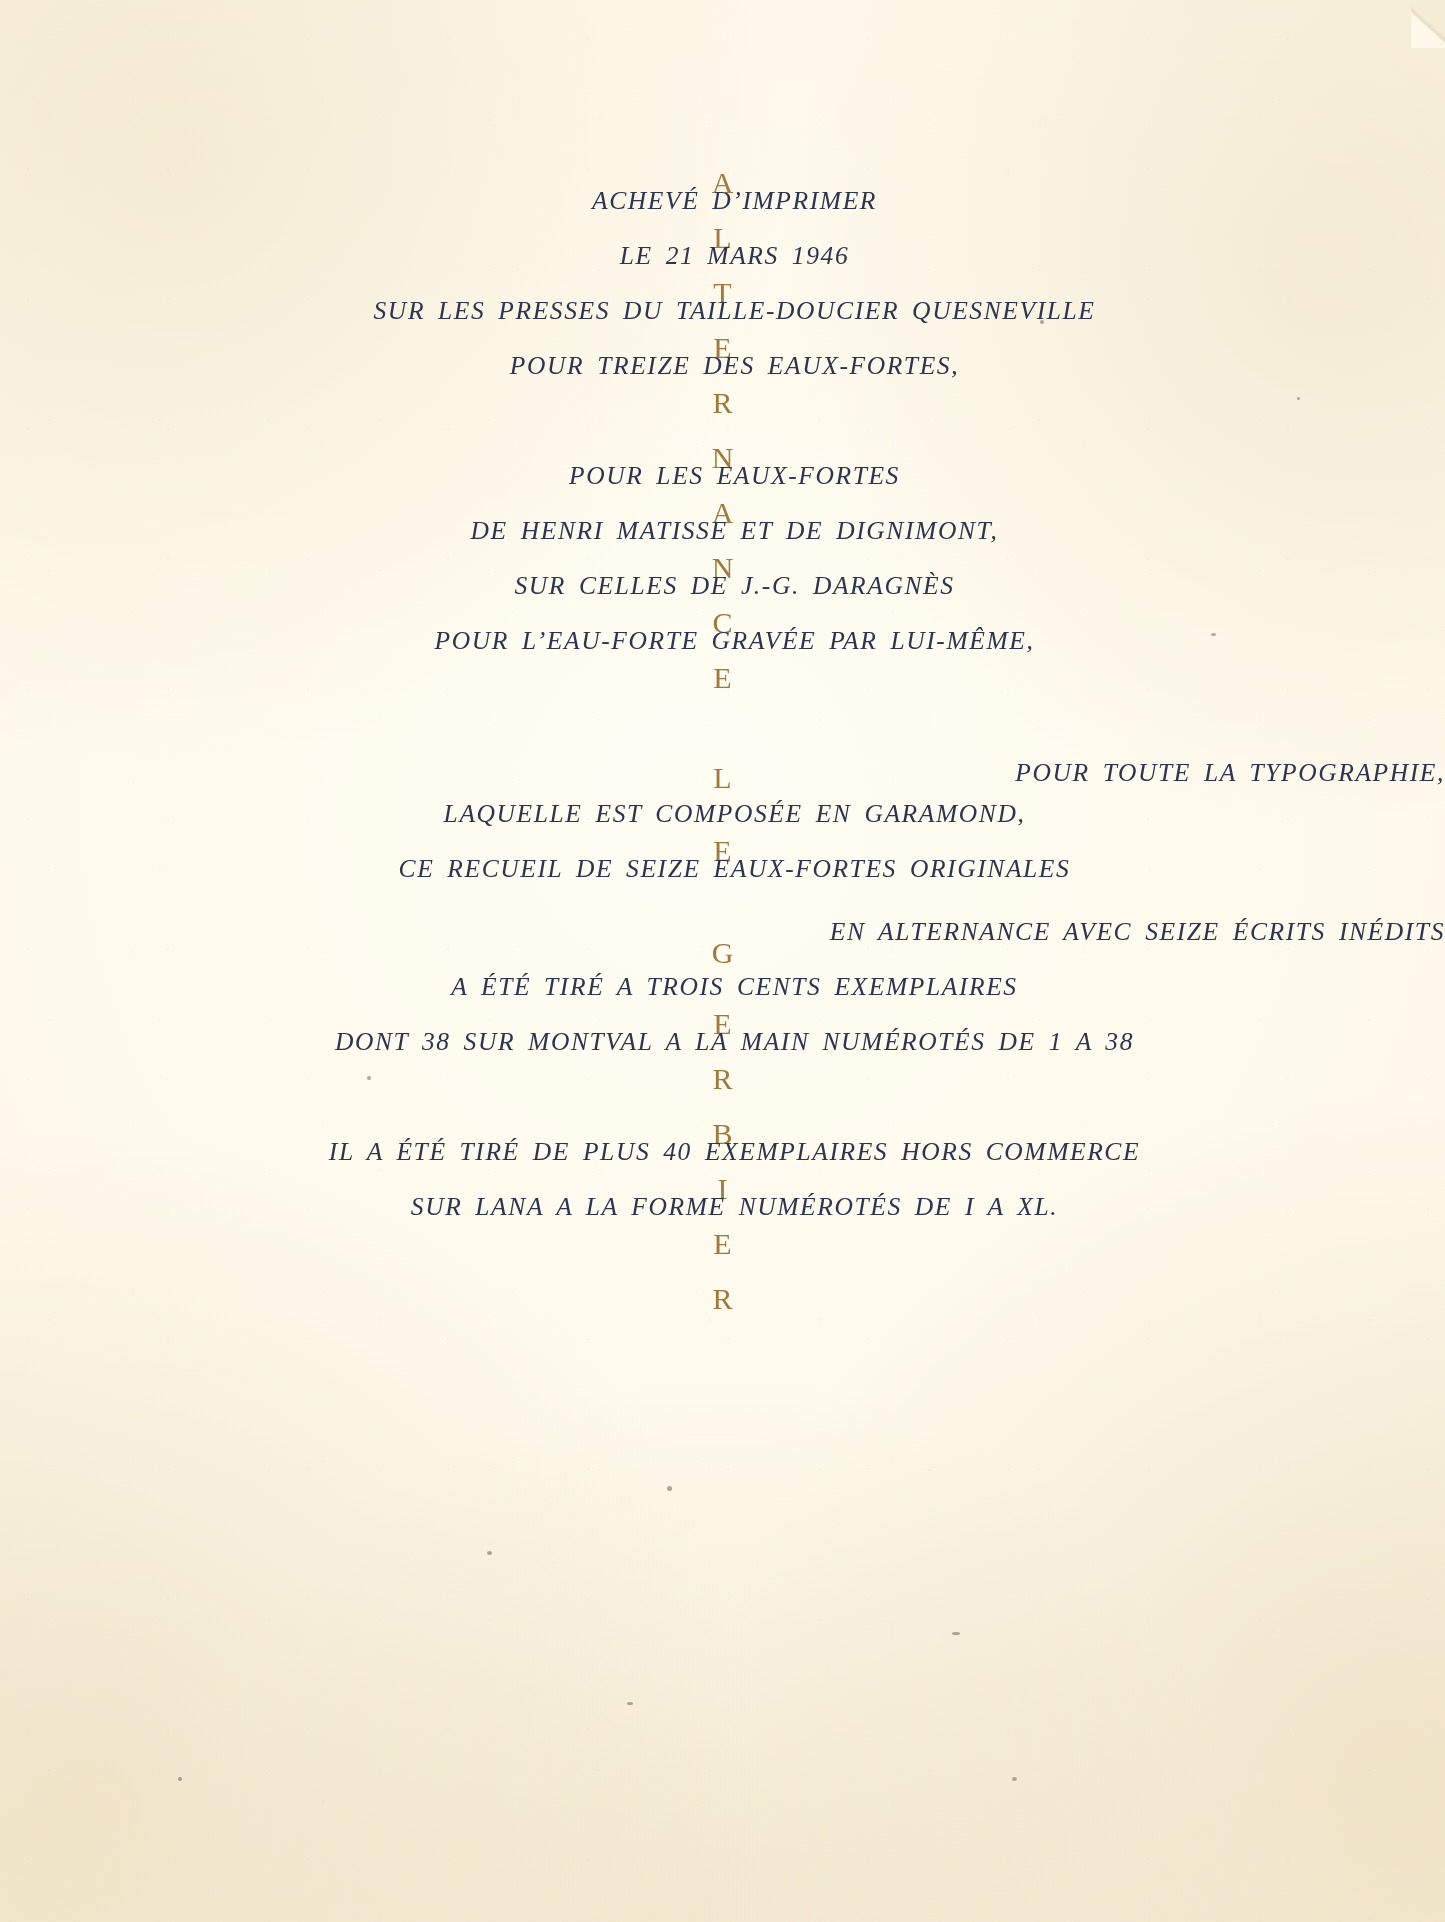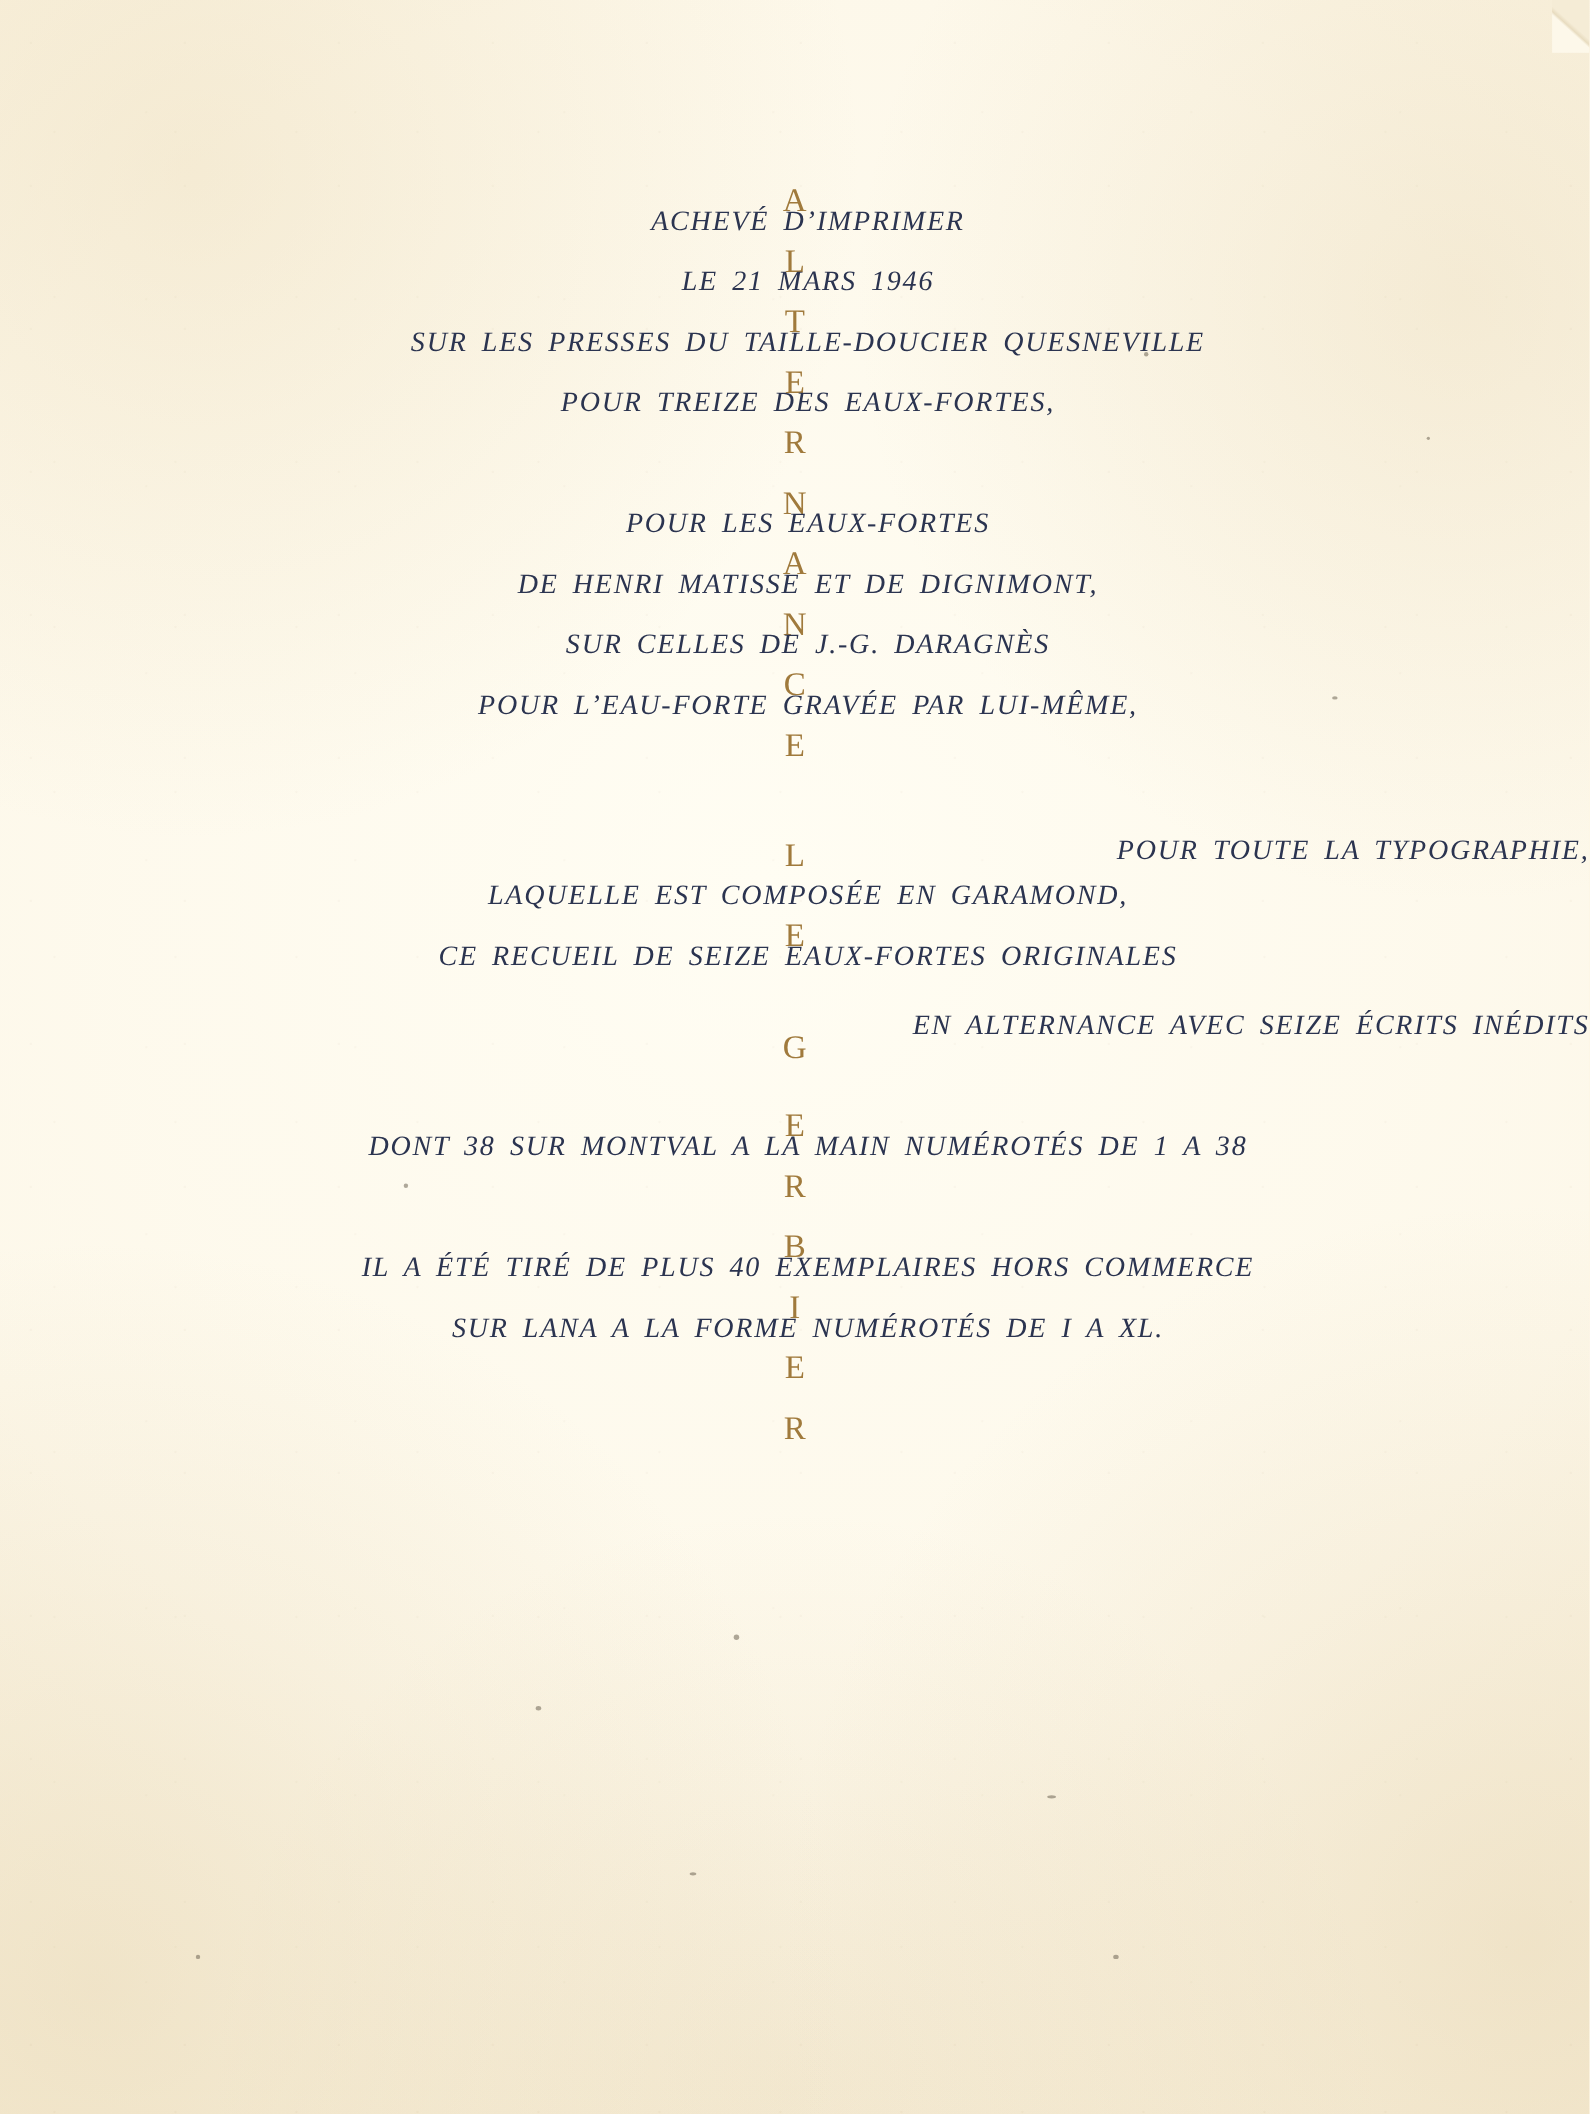--- a/index.html
+++ b/index.html
@@ -185,20 +185,21 @@
   <div class="row">
     <span class="acro">E</span>
     <span class="line">ce recueil de seize eaux-fortes originales</span>
   </div>
   <div class="row gap-row">
     <span class="acro"></span>
     <span class="line" style="top:28px;">en alternance avec seize écrits inédits</span>
   </div>
   <div class="row">
     <span class="acro" style="top:-16px;">G</span>
+    <span class="line">a été tiré a trois cents exemplaires</span>
   </div>
   <div class="row">
     <span class="acro">E</span>
     <span class="line">dont 38 sur Montval a la main numérotés de 1 a 38</span>
   </div>
   <div class="row">
     <span class="acro">R</span>
   </div>
   <div class="row">
     <span class="acro">B</span>

